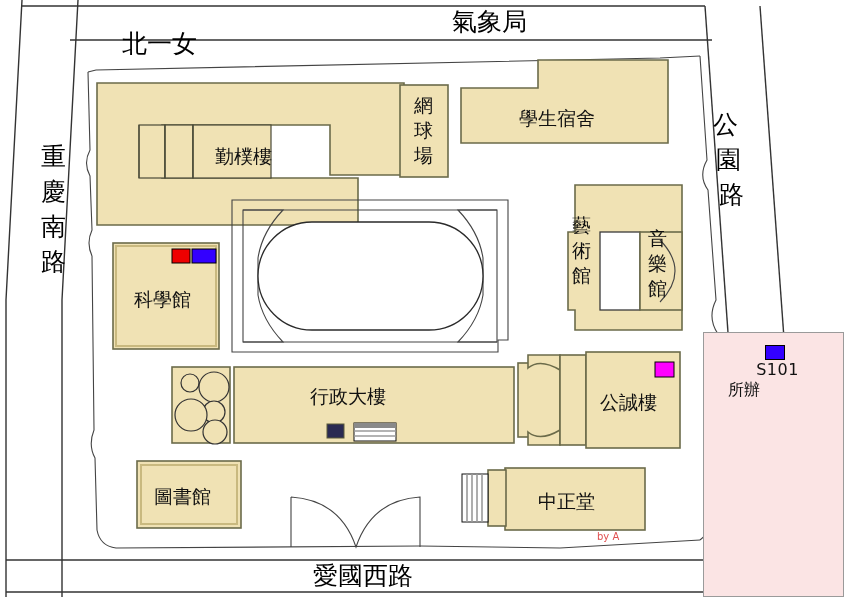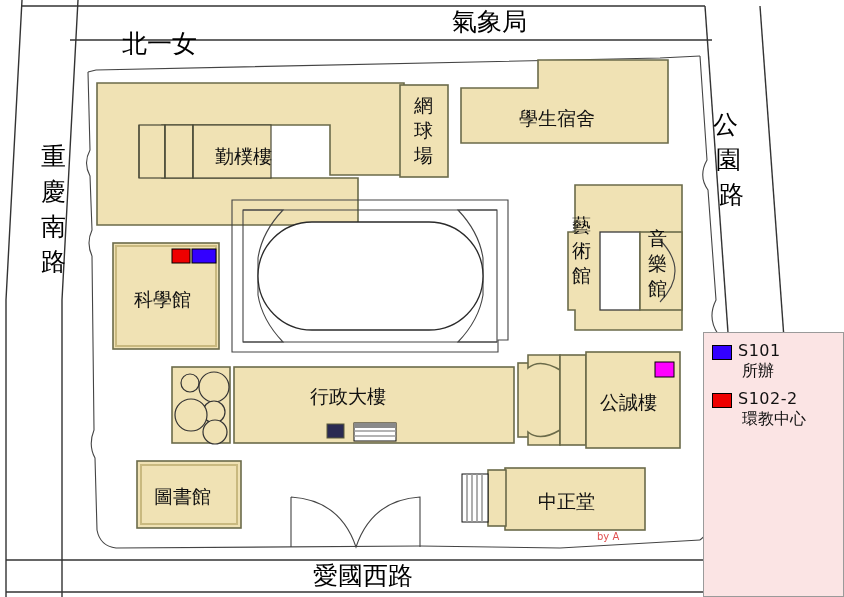--- a/index.html
+++ b/index.html
@@ -5,24 +5,24 @@
   html,body{margin:0;padding:0;background:#ffffff;}
   body{font-family:"DejaVu Sans","Liberation Sans",sans-serif;}
   #stage{position:relative;width:844px;height:597px;background:#ffffff;overflow:hidden;}
   #mapsvg{position:absolute;left:0;top:0;width:844px;height:597px;}
 
   .legend{
     position:absolute; left:703px; top:332px; width:141px; height:265px;
     background:#fbe4e4; border:1px solid #9a9a9a; box-sizing:border-box;
     padding:8px 0 0 8px;
   }
-  .legend-row{display:flex;align-items:center;margin-bottom:1px;}
+  .legend-row{display:flex;align-items:center;margin-bottom:1px;flex-direction:column;}
   .swatch{width:18px;height:13px;border:1px solid #000;margin:4px 6px 0 0;flex:0 0 auto;}
   .legend-code{font-size:16px;color:#111;line-height:19px;letter-spacing:.5px;font-family:"DejaVu Sans",sans-serif;}
-  .legend-desc{font-size:16px;color:#111;line-height:20px;margin:0 0 8px 30px;font-family:"DejaVu Sans",sans-serif;}
+  .legend-desc{font-size:16px;color:#111;line-height:20px;margin:0 0 8px 16px;font-family:"DejaVu Sans",sans-serif;}
 </style>
 </head>
 <body>
 
 <div id="stage">
 
   <svg id="mapsvg" viewBox="0 0 844 597">
     <defs>
       <style>
         .bld{fill:#f0e2b4;stroke:#6b6b4a;stroke-width:1.6;}
@@ -154,25 +154,18 @@
 
   <div class="legend">
     <div>
       <div class="legend-row">
         <span class="swatch" style="background:#3300ff"></span>
         <span class="legend-code">S101</span>
       </div>
       <div class="legend-desc">所辦</div>
     </div>
     <div>
-      <div class="legend-row">
-        <span class="swatch" style="background:#ee0000"></span>
-        <span class="legend-code">S102-2</span>
-      </div>
-      <div class="legend-desc">環教中心</div>
-    </div>
-    <div>
     </div>
     <div>
     </div>
   </div>
 
 </div>
 
 </body></html>

